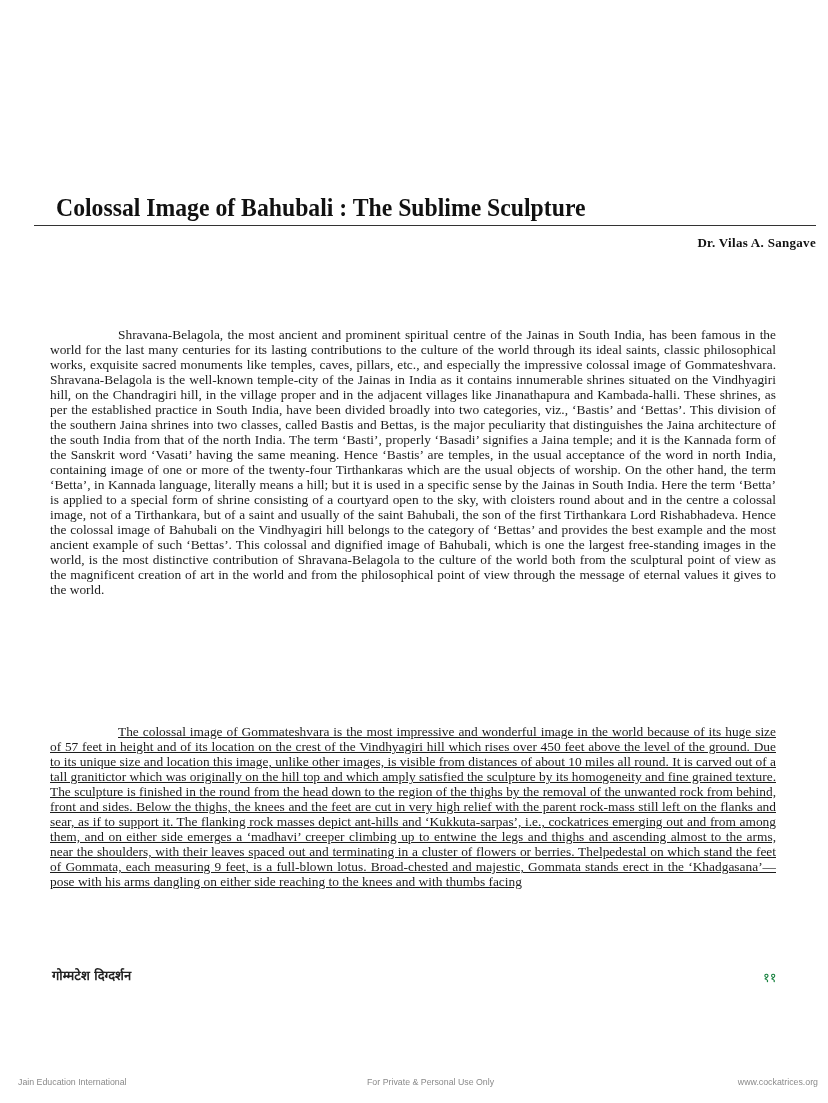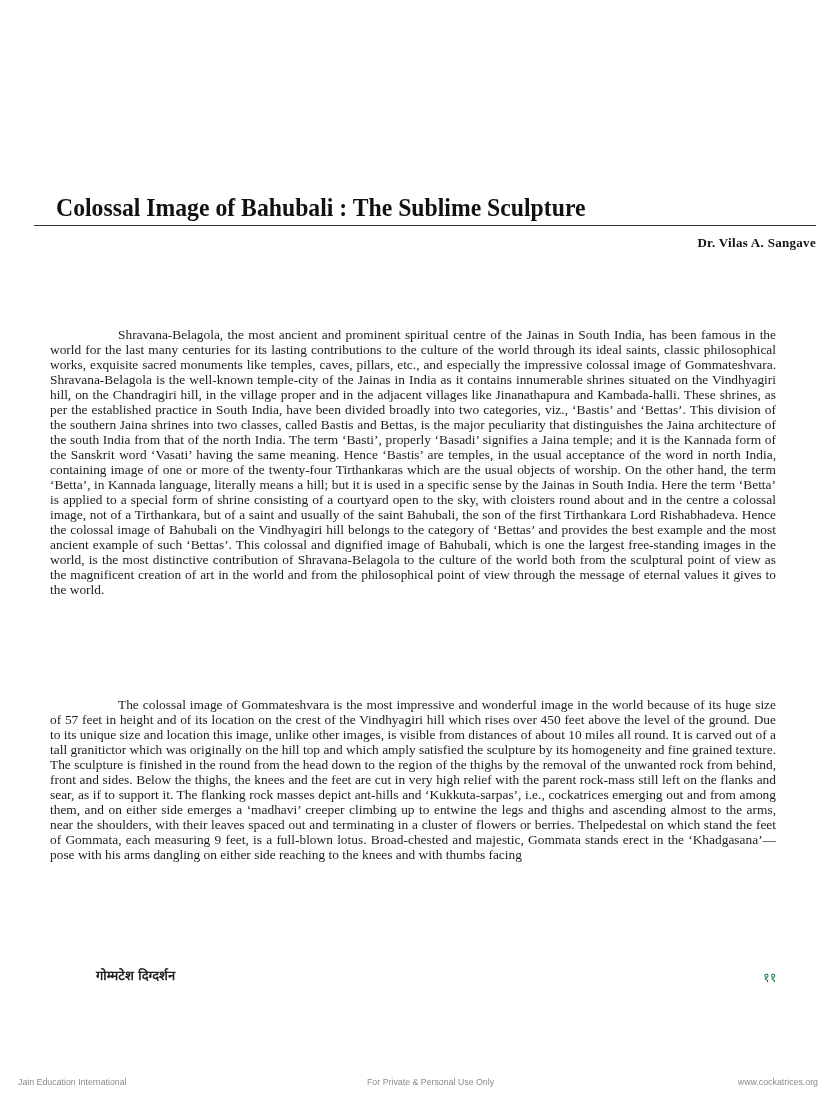--- a/index.html
+++ b/index.html
@@ -23,26 +23,26 @@
       position: absolute; right: 12px; top: 235px;
       font-weight: bold; font-size: 13px; color: #111; white-space: nowrap;
       letter-spacing: 0.3px;
     }
     .body-text {
       position: absolute; left: 50px; width: 726px;
       font-size: 13.4px; line-height: 15px; text-align: justify;
       color: #1c1c1c;
     }
     .p1 { top: 327px; }
-    .p2 { top: 697px; }
+    .p2 { top: 724px; text-decoration: underline; }
     .body-text p { margin: 0; text-indent: 68px; text-align: justify; }
     .footer-hindi {
       position: absolute; left: 52px; top: 966px;
       font-family: "DejaVu Sans", sans-serif; font-weight: bold;
-      font-size: 13px; color: #222; margin-left: 44px;
+      font-size: 13px; color: #222;
     }
     .page-num {
       position: absolute; left: 763px; top: 968px;
       font-family: "DejaVu Sans", sans-serif; font-size: 13px; color: #15803d;
     }
     .lib-footer {
       position: absolute; top: 1077px; left: 0; width: 828px;
       font-family: "Liberation Sans", sans-serif; font-size: 8.8px; color: #8a8a8a;
     }
     .lib-footer span { position: absolute; white-space: nowrap; margin-left: 12px; }

